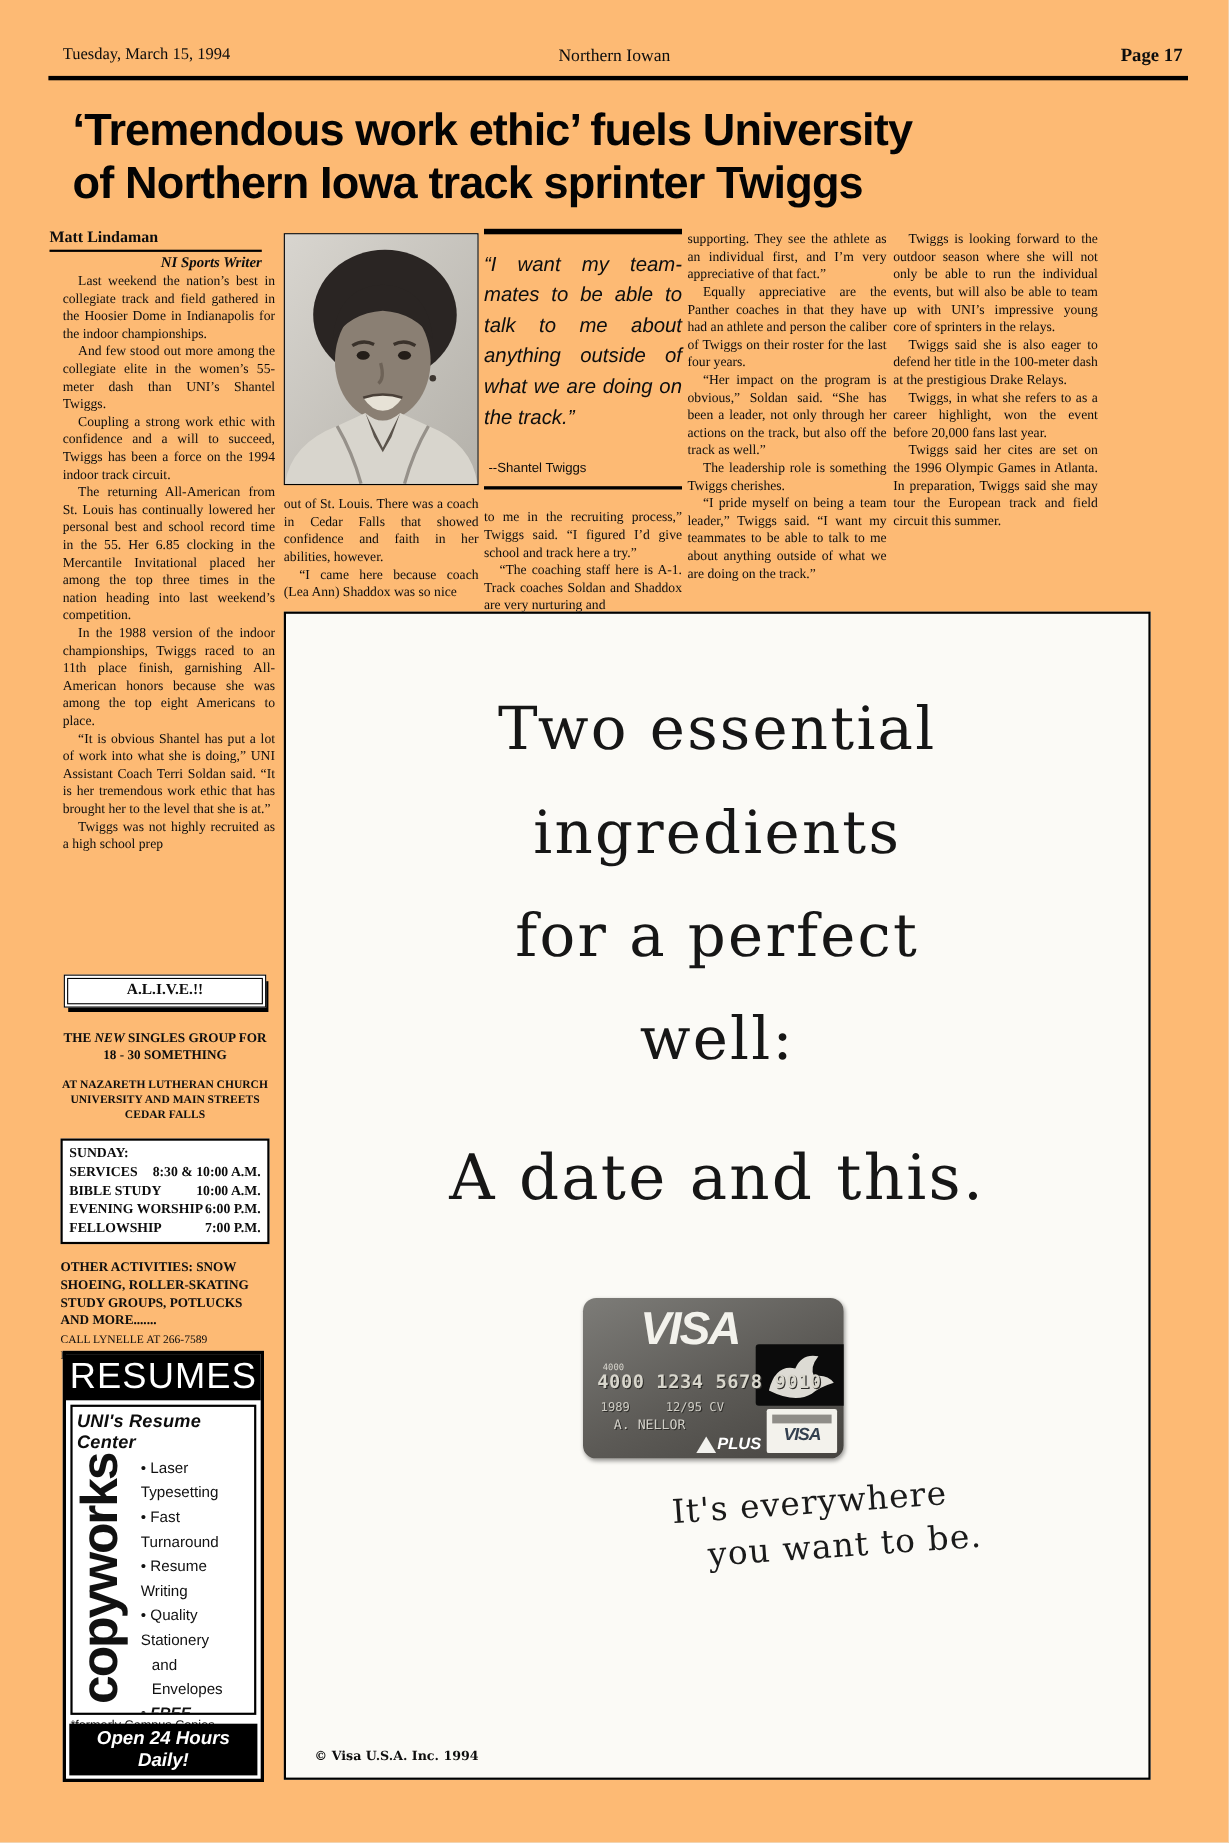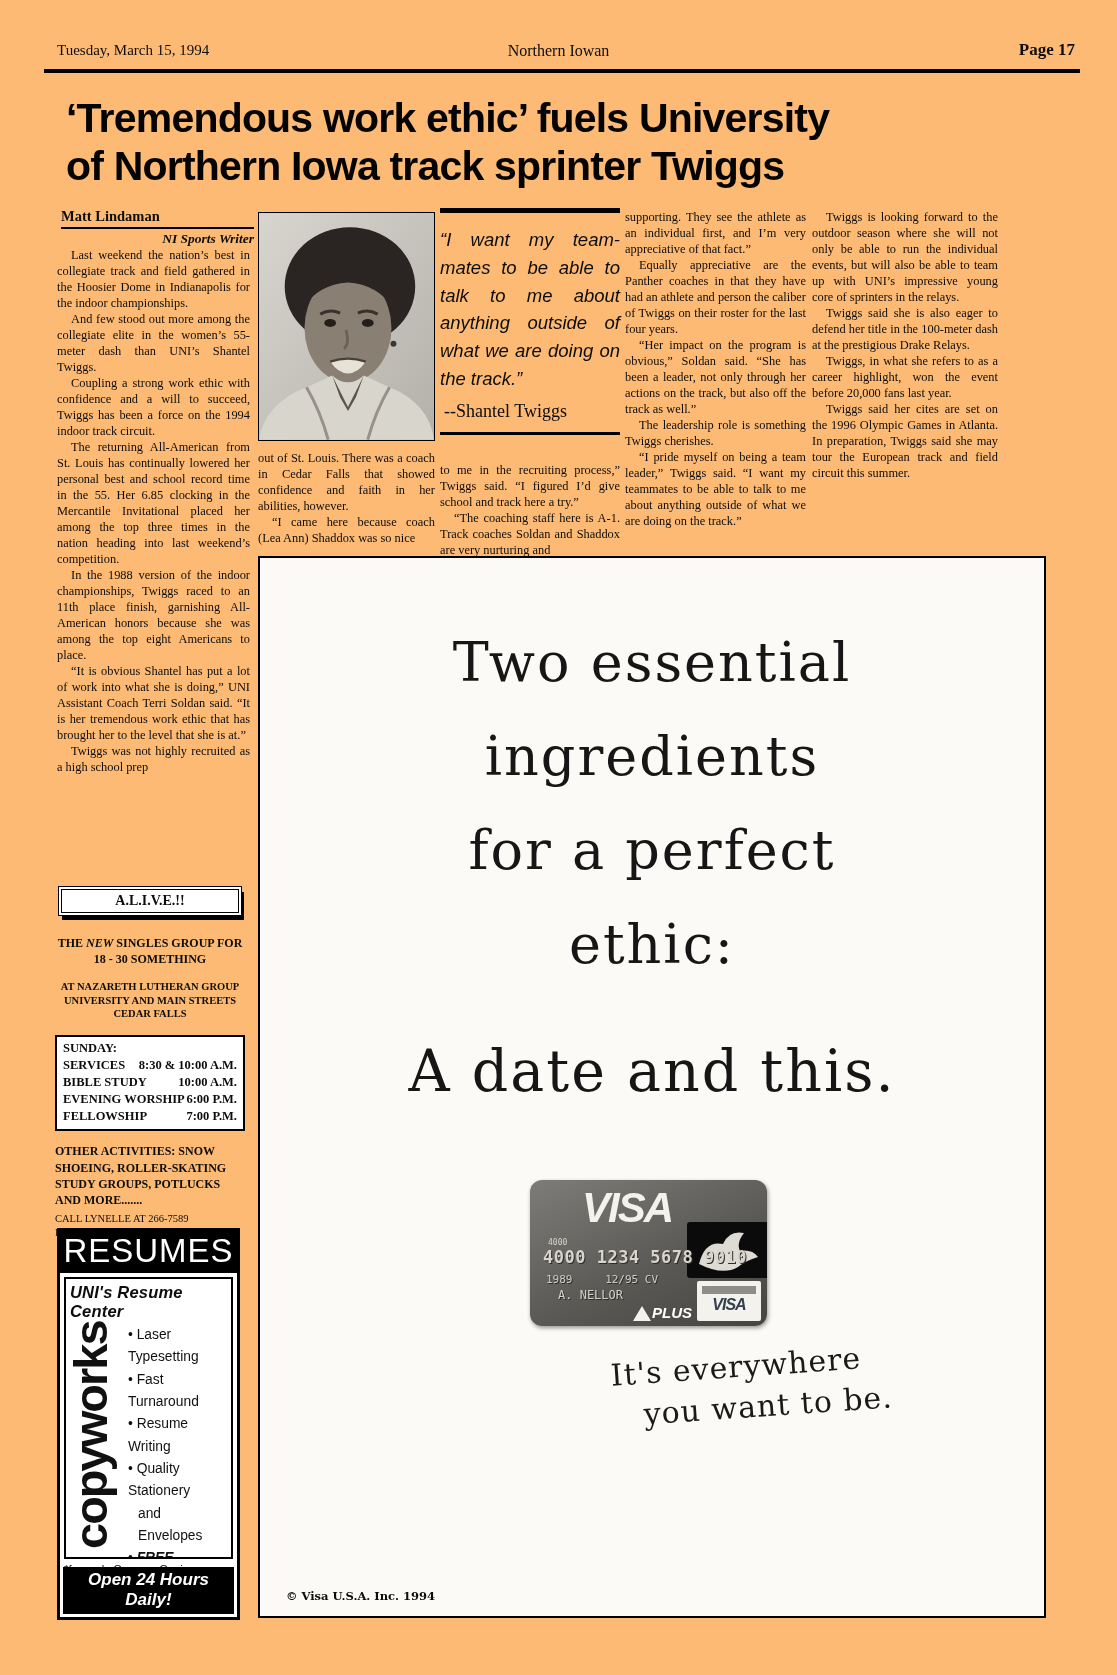--- a/index.html
+++ b/index.html
@@ -14,42 +14,42 @@
   .mast-pub  { position:absolute; left:0; right:0; top:42px; text-align:center; font-size:16px; }
   .mast-page { position:absolute; right:42px; top:40px; font-size:17px; font-weight:bold; }
   .mast-rule { position:absolute; left:44px; top:69px; width:1036px; height:4px; background:#000; }
   
   .headline {
     position:absolute; left:66px; top:95px; width:980px;
     font-family:"Liberation Sans", sans-serif; font-weight:bold;
     font-size:41px; line-height:1.17; letter-spacing:-0.8px; color:#040404;
   }
   
-  .byline { position:absolute; left:61px; top:208px; width:193px; }
+  .byline { position:absolute; left:45px; top:208px; width:193px; }
   .byline-name { font-weight:bold; font-size:14.5px; padding-bottom:2px; border-bottom:2px solid #000; }
   .byline-title { font-style:italic; font-weight:bold; font-size:13.5px; text-align:right; margin-top:2px; }
   
   .col { position:absolute; font-size:12.4px; line-height:1.29; text-align:justify; }
   .col p { text-indent:14px; }
   .col p.noindent { text-indent:0; }
   .col-1 { left:57px;  top:247px; width:193px; }
   .col-2 { left:258px; top:450px; width:177px; }
   .col-3 { left:440px; top:462px; width:180px; }
   .col-4 { left:625px; top:209px; width:181px; }
   .col-5 { left:812px; top:209px; width:186px; }
   
   .photo { position:absolute; left:258px; top:212px; width:177px; height:229px; border:1px solid #000; background:#cfccc6; }
   .photo svg { display:block; width:100%; height:100%; }
   
   .pullquote {
     position:absolute; left:440px; top:208px; width:180px;
     border-top:5px solid #000; border-bottom:3px solid #000; padding:13px 0 10px;
   }
   .pq-text { font-family:"Liberation Sans", sans-serif; font-style:italic; font-size:18.5px; line-height:1.5; text-align:justify; }
-  .pq-attr { font-family:Liberation Serif, serif; font-size:18px; margin-top:8px; margin-left:4px; }
+  .pq-attr { font-family:Liberation Sans, sans-serif; font-size:12px; margin-top:25px; margin-left:4px; }
   
   .alive { position:absolute; left:55px; top:886px; width:190px; }
   .alive-titlebox { margin:0 3px; border:1px solid #000; padding:2px; box-shadow:3px 5px 0 -1px #000; background:#fff; }
   .alive-titlebox-inner { border:1px solid #000; text-align:center; font-weight:bold; font-size:14px; padding:3px 0; }
   .alive-group { text-align:center; font-weight:bold; font-size:12px; margin-top:20px; line-height:1.3; }
   .alive-addr  { text-align:center; font-weight:bold; font-size:10.5px; margin-top:13px; line-height:1.3; }
   .alive-sched { border:2px solid #000; margin-top:14px; padding:3px 6px 5px; font-weight:bold; font-size:12.5px; background:#fff; }
   .alive-sched .srow { display:flex; justify-content:space-between; line-height:1.35; }
   .alive-other { font-weight:bold; font-size:12px; line-height:1.35; margin-top:12px; }
   .alive-call  { font-weight:normal; font-size:10.5px; margin-top:4px; line-height:1.3; }
@@ -193,21 +193,21 @@
 
   <div class="alive">
     <div class="alive-titlebox">
       <div class="alive-titlebox-inner">A.L.I.V.E.!!</div>
     </div>
     <div class="alive-group">
       <span>THE </span><em>NEW</em><span> SINGLES GROUP FOR</span>
       <div>18 - 30 SOMETHING</div>
     </div>
     <div class="alive-addr">
-      <div>AT NAZARETH LUTHERAN GROUP</div>
+      <div>AT NAZARETH LUTHERAN CHURCH</div>
       <div>UNIVERSITY AND MAIN STREETS</div>
       <div>CEDAR FALLS</div>
     </div>
     <div class="alive-sched">
       <div class="srow">
         <span>SUNDAY:</span>
       </div>
       <div class="srow">
         <span>SERVICES</span>
         <span>8:30 &amp; 10:00 A.M.</span>
@@ -249,21 +249,21 @@
     </div>
     <div class="res-foot">*formerly Campus Copies</div>
     <div class="res-hours">Open 24 Hours Daily!</div>
   </div>
 
   <div class="visa">
     <div class="visa-headline">
       <div>Two essential</div>
       <div>ingredients</div>
       <div>for a perfect</div>
-      <div>ethic:</div>
+      <div>well:</div>
     </div>
     <div class="visa-subhead">A date and this.</div>
 
     <div class="card">
       <div class="card-visa">VISA</div>
       <div class="card-holo">
         <svg viewBox="0 0 80 56">
           <path d="M12 42 Q18 18 36 22 Q42 8 57 11 Q49 21 53 29 Q65 27 71 35 Q58 39 51 45 Q36 54 12 42 Z" fill="#dddbd4"></path>
         </svg>
       </div>

